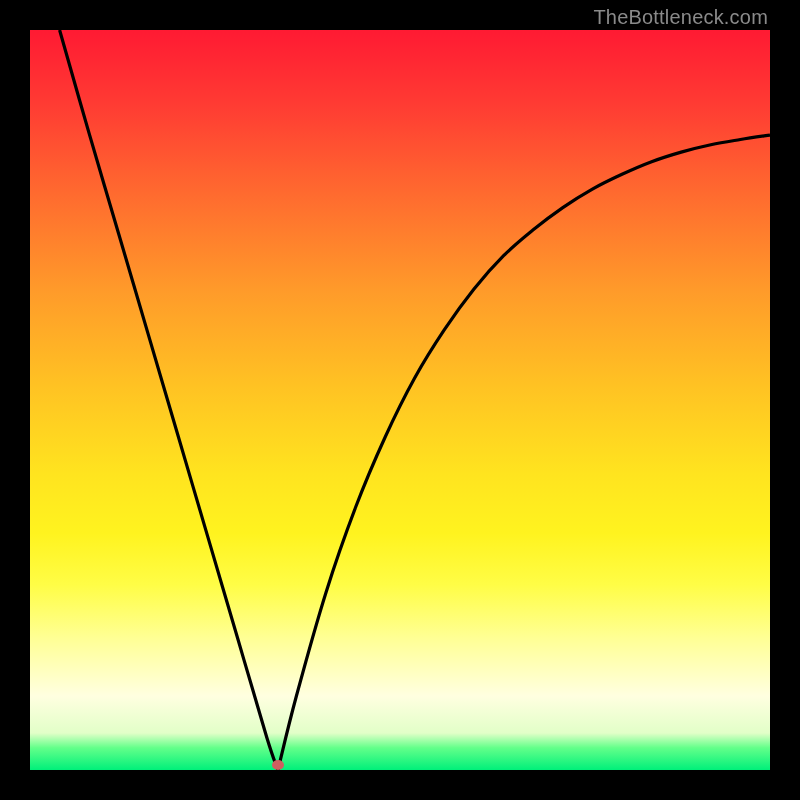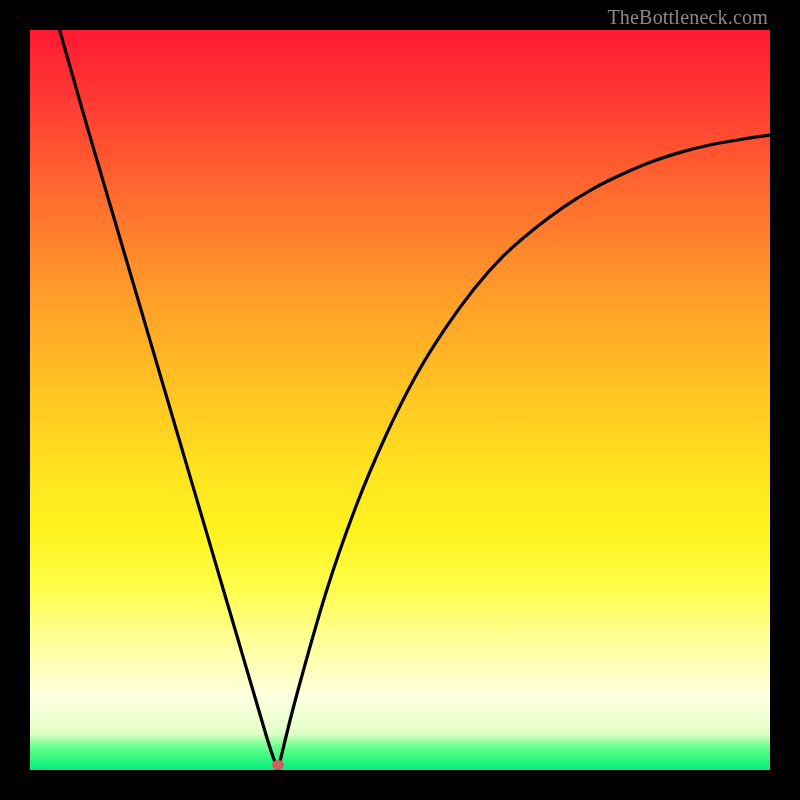--- a/index.html
+++ b/index.html
@@ -7,21 +7,20 @@
     padding: 0;
     width: 800px;
     height: 800px;
     background: #000;
     position: relative;
     font-family: Arial, Helvetica, sans-serif;
   }
   .wrap {
     position: absolute;
     inset: 0;
-    font-family: Liberation Serif, serif;
   }
   .plot-area {
     position: absolute;
     top: 30px;
     left: 30px;
     width: 740px;
     height: 740px;
     background: linear-gradient(
       to bottom,
       #ff1a33 0%,

